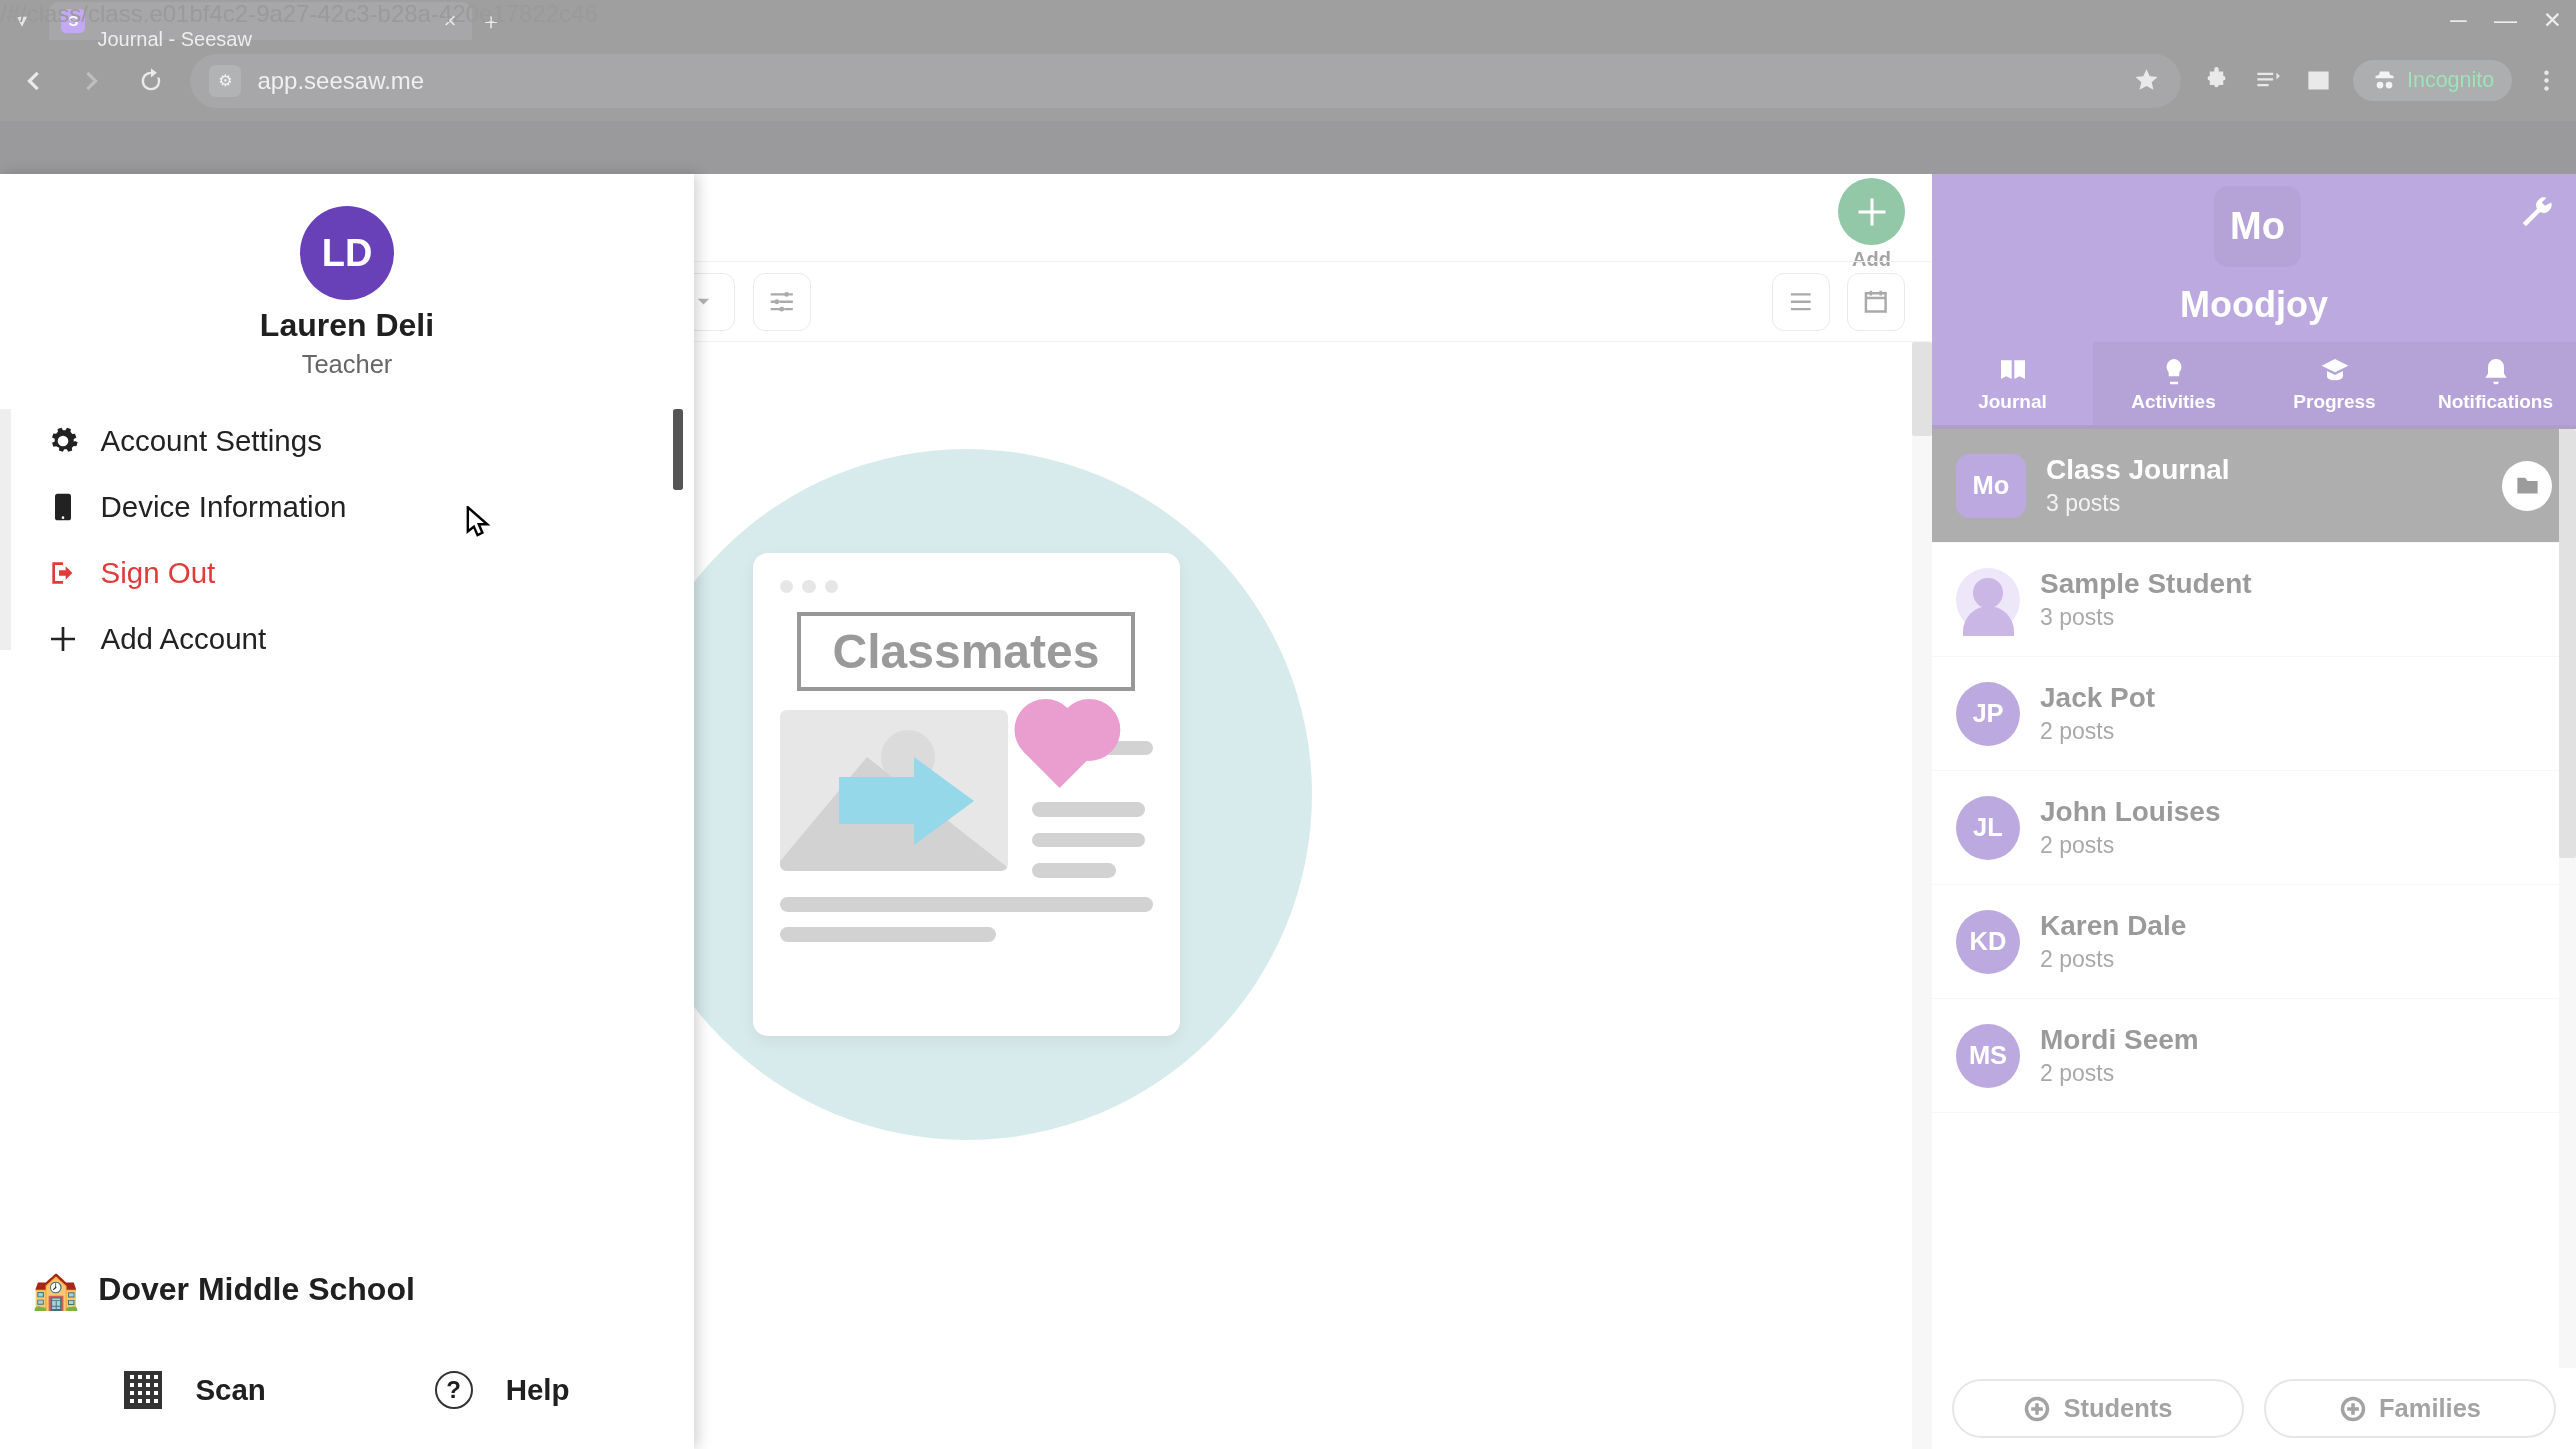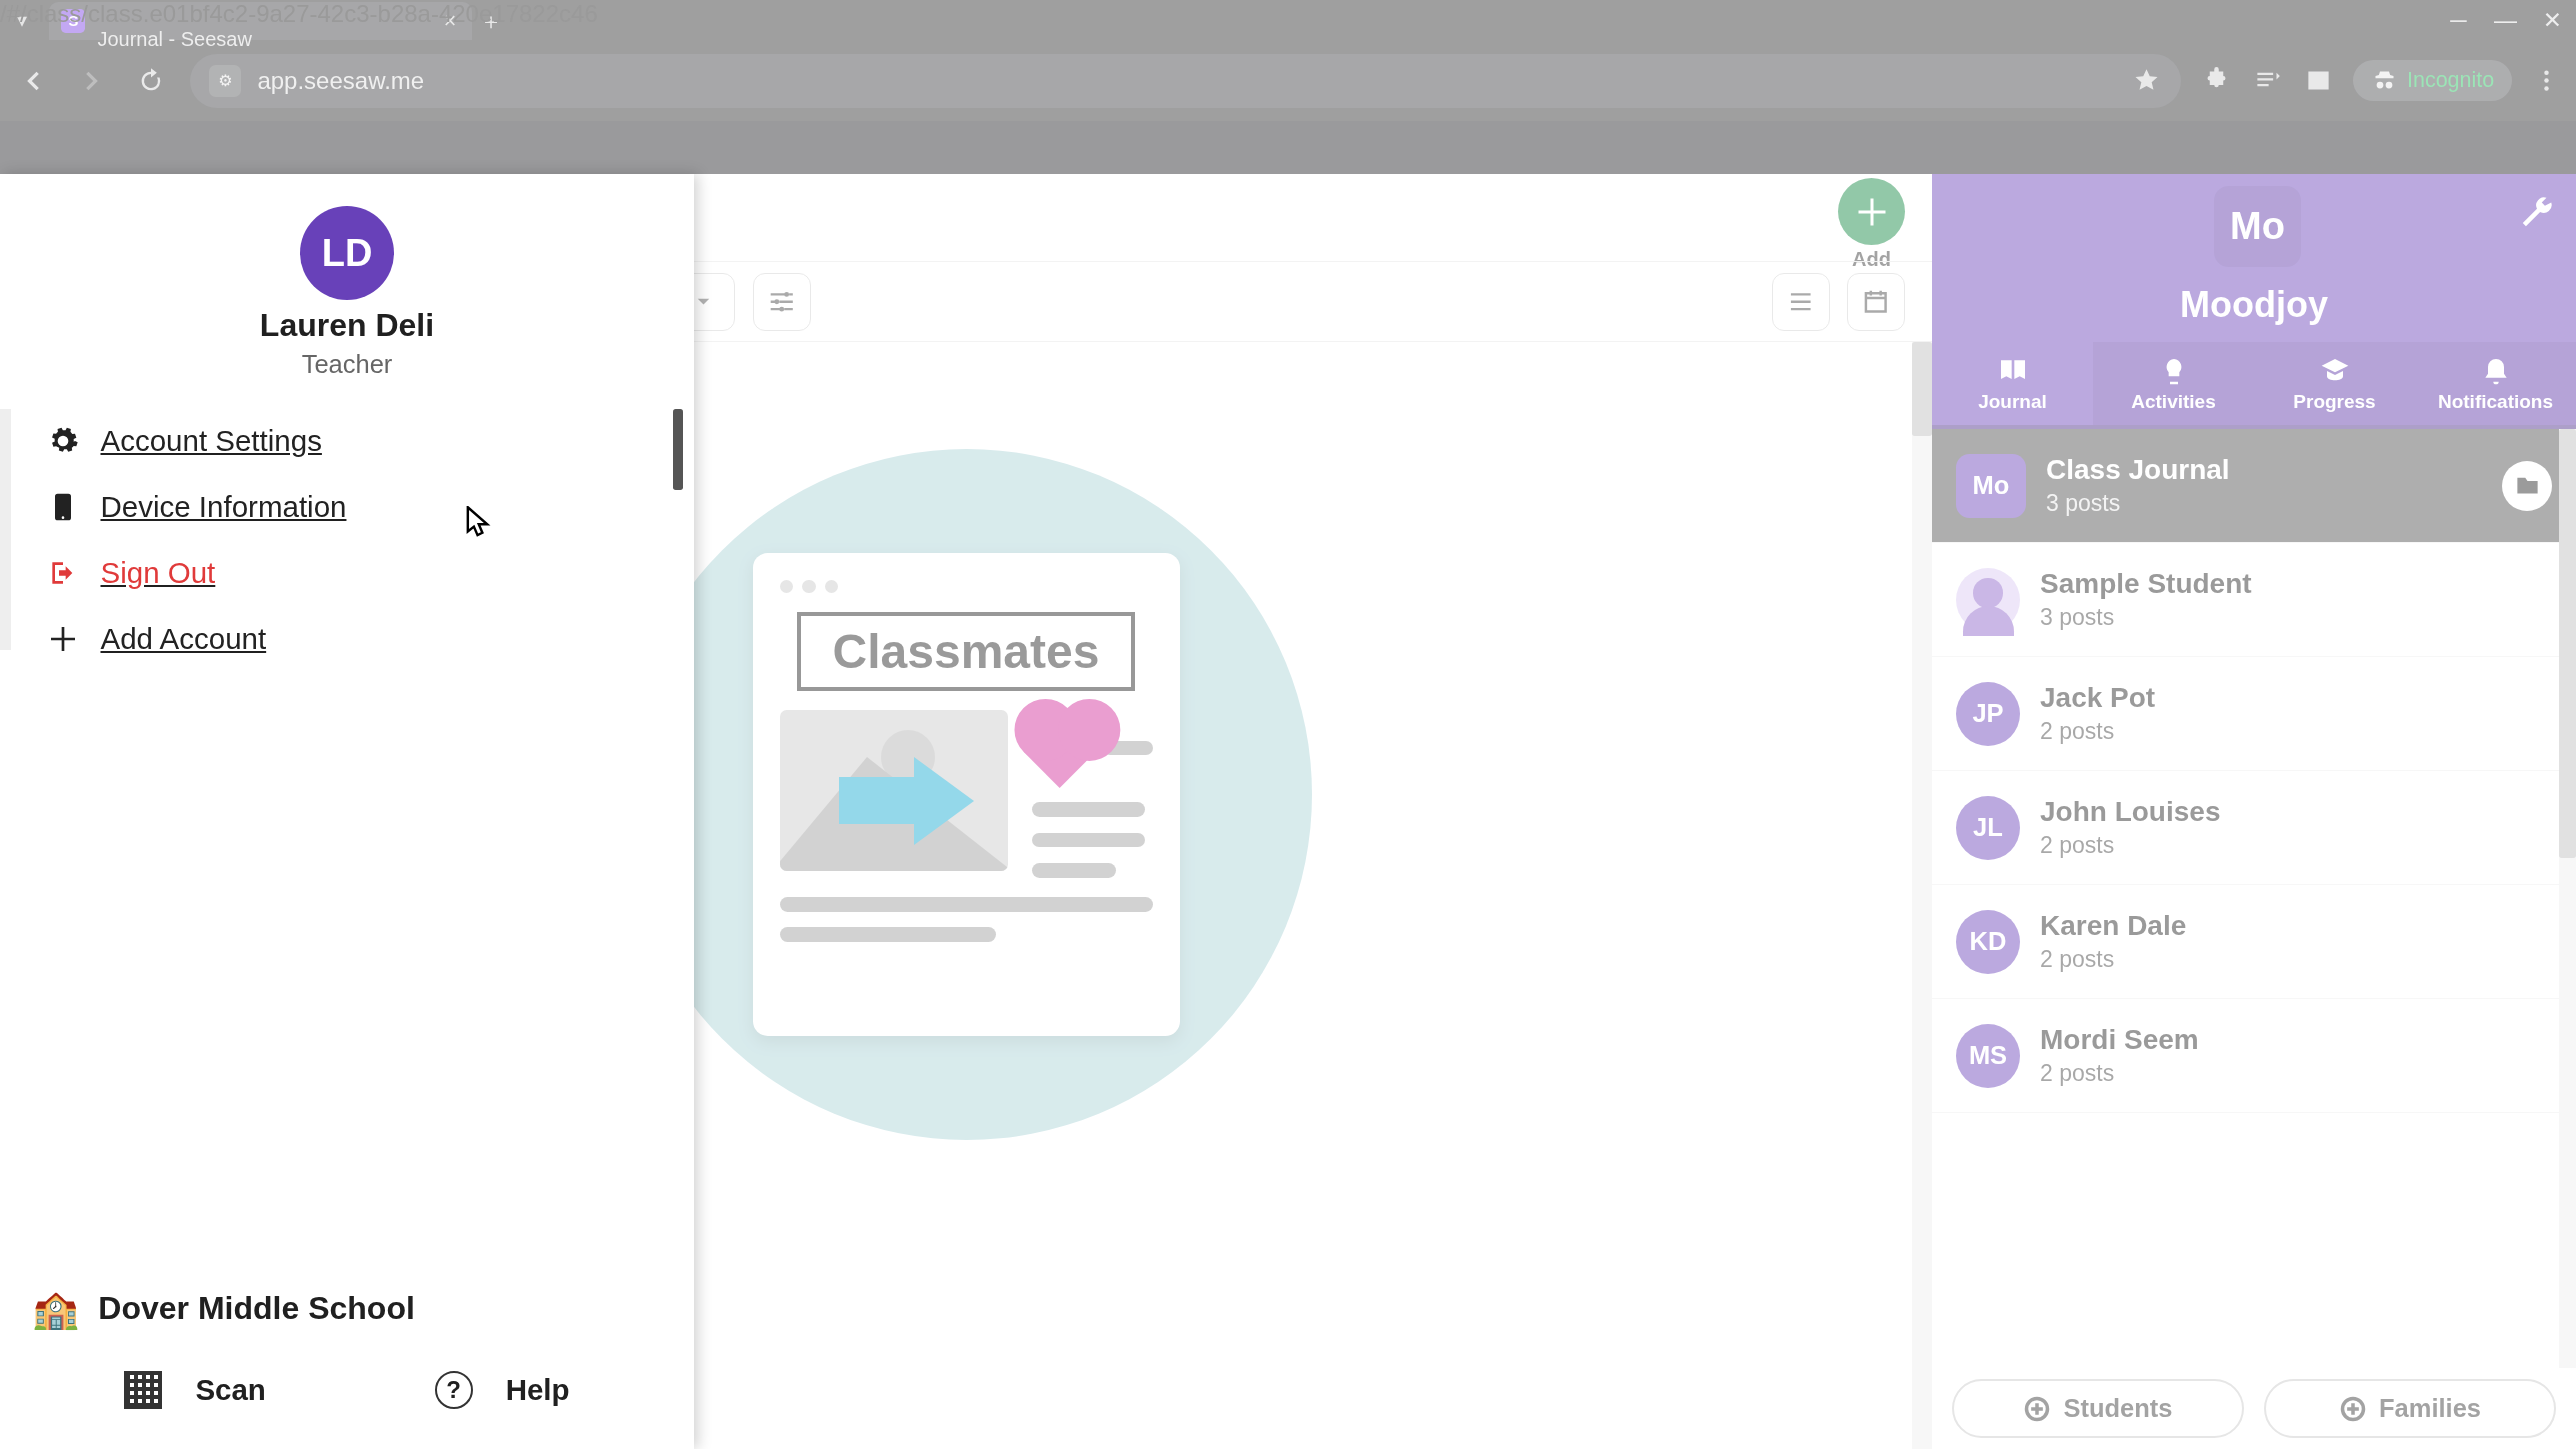--- a/index.html
+++ b/index.html
@@ -136,32 +136,32 @@
   
   .drawer{position:absolute;left:0;top:0;width:694px;bottom:0;background:#fff;box-shadow:4px 0 13.4px rgba(0,0,0,.18);display:flex;flex-direction:column;}
   .drawer-head{display:flex;flex-direction:column;align-items:center;gap:6.7px;padding:32px 0 21.5px;}
   .drawer-ava{width:94px;height:94px;border-radius:50%;background:var(--purple);color:#fff;display:flex;align-items:center;justify-content:center;font-size:38px;font-weight:700;}
   .drawer-name{font-size:32px;font-weight:700;}
   .drawer-role{font-size:25.5px;color:#666;}
 
   .drawer-scroll{position:absolute;left:0;top:235px;width:10.7px;height:241px;background:#eee;}
   .drawer-scroll2{position:absolute;right:10.7px;top:235px;width:10.7px;height:81px;background:#555;border-radius:2.7px;}
 
-  .menu{display:flex;flex-direction:column;padding:6.7px 0 0;position:relative;text-decoration:underline;}
+  .menu{display:flex;flex-direction:column;padding:6.7px 0 0;position:relative;}
   .mi{display:flex;align-items:center;gap:21.5px;padding:16px 47px;font-size:29.5px;font-weight:500;color:#222;}
   .mi svg{width:32px;height:32px;fill:#222;}
   .mi.red{color:var(--red);}
   .mi.red svg{fill:var(--red);}
 
   .drawer-spacer{flex:1;}
   .school{display:flex;align-items:center;gap:19px;padding:0 32px 27px;}
   .school-emoji{font-size:38px;}
   .school span.t{font-size:32px;font-weight:600;}
   .drawer-foot{display:flex;align-items:center;justify-content:space-around;padding:13.4px 40px 40px;}
-  .df-item{display:flex;align-items:center;gap:33px;font-size:29.5px;font-weight:600;}
+  .df-item{display:flex;align-items:center;gap:33px;font-size:29.5px;font-weight:600;margin-top:19px;}
   .df-item .qr{width:38px;height:38px;background:repeating-linear-gradient(0deg,#333 0 4px,transparent 4px 8px),repeating-linear-gradient(90deg,#333 0 4px,transparent 4px 8px);border:2px solid #333;}
   .df-item .qmark{width:38px;height:38px;border:2.7px solid #333;border-radius:50%;display:flex;align-items:center;justify-content:center;font-size:24px;}
 
   .cursor{position:absolute;left:466px;top:332px;width:25.5px;height:34px;pointer-events:none;}
   .cursor svg{width:25.5px;height:34px;fill:#fff;stroke:#000;stroke-width:2;}
 </style>
 </head>
 <body>
 
 <div class="titlebar">

